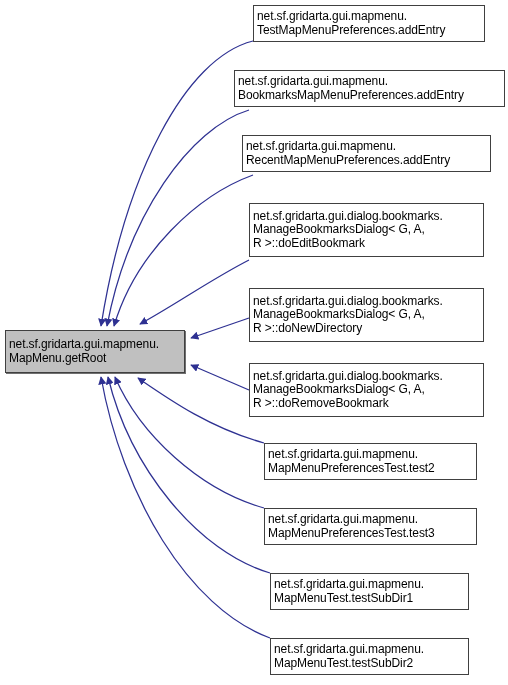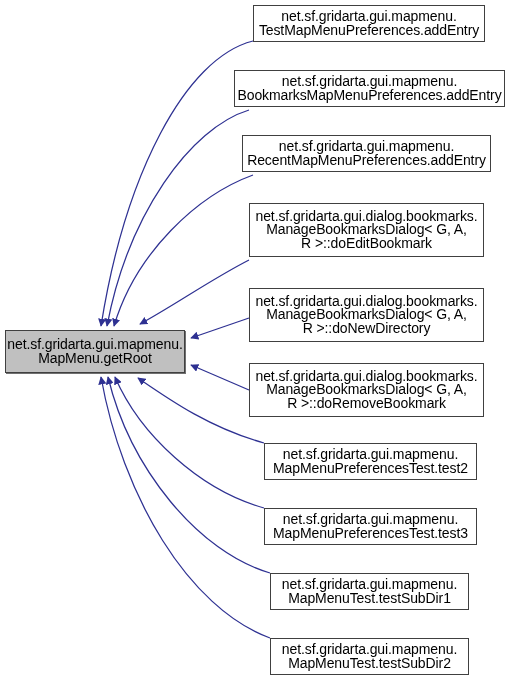--- a/index.html
+++ b/index.html
@@ -27,25 +27,24 @@
     width: 508px;
     height: 685px;
     pointer-events: none;
   }
   .node {
     position: absolute;
     box-sizing: border-box;
     display: flex;
     align-items: center;
     justify-content: center;
-    text-align: center;
     background: #ffffff;
     border: 1px solid #404040;
     color: #000000;
-    font-size: 14px;
+    font-size: 12px;
     line-height: 13.5px;
     letter-spacing: -0.1px;
     white-space: pre-line;
     z-index: 5;
   }
   .node.root {
     background: #c0c0c0;
     border: 1px solid #404040;
     box-shadow: 1px 1px 0 #707070;
   }

